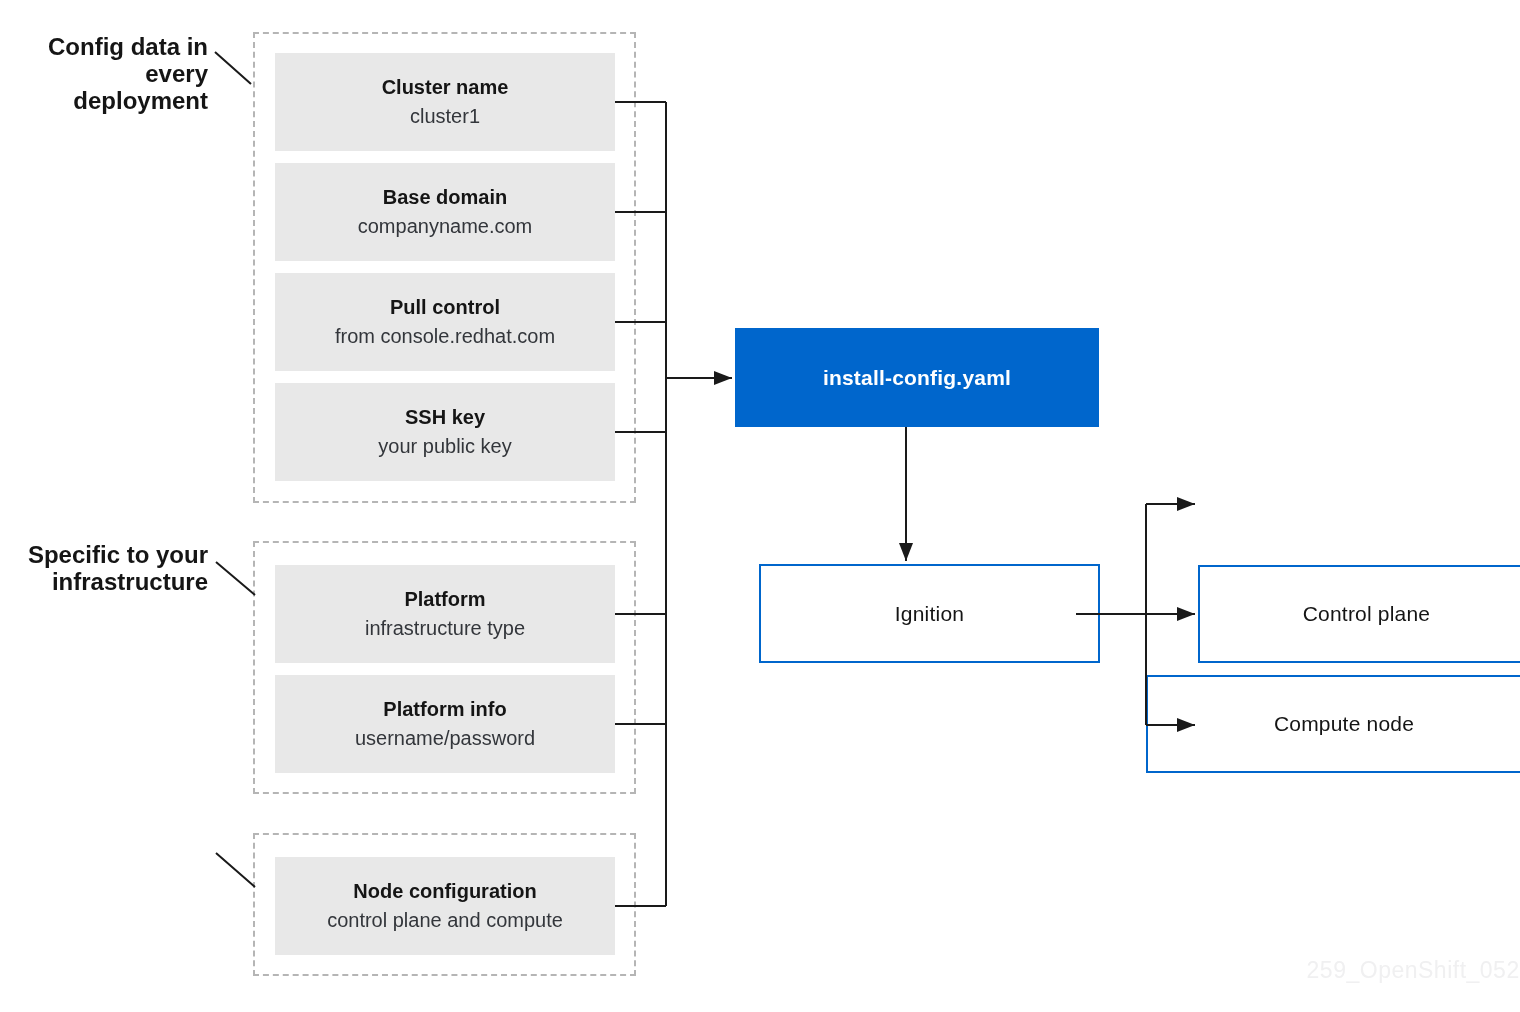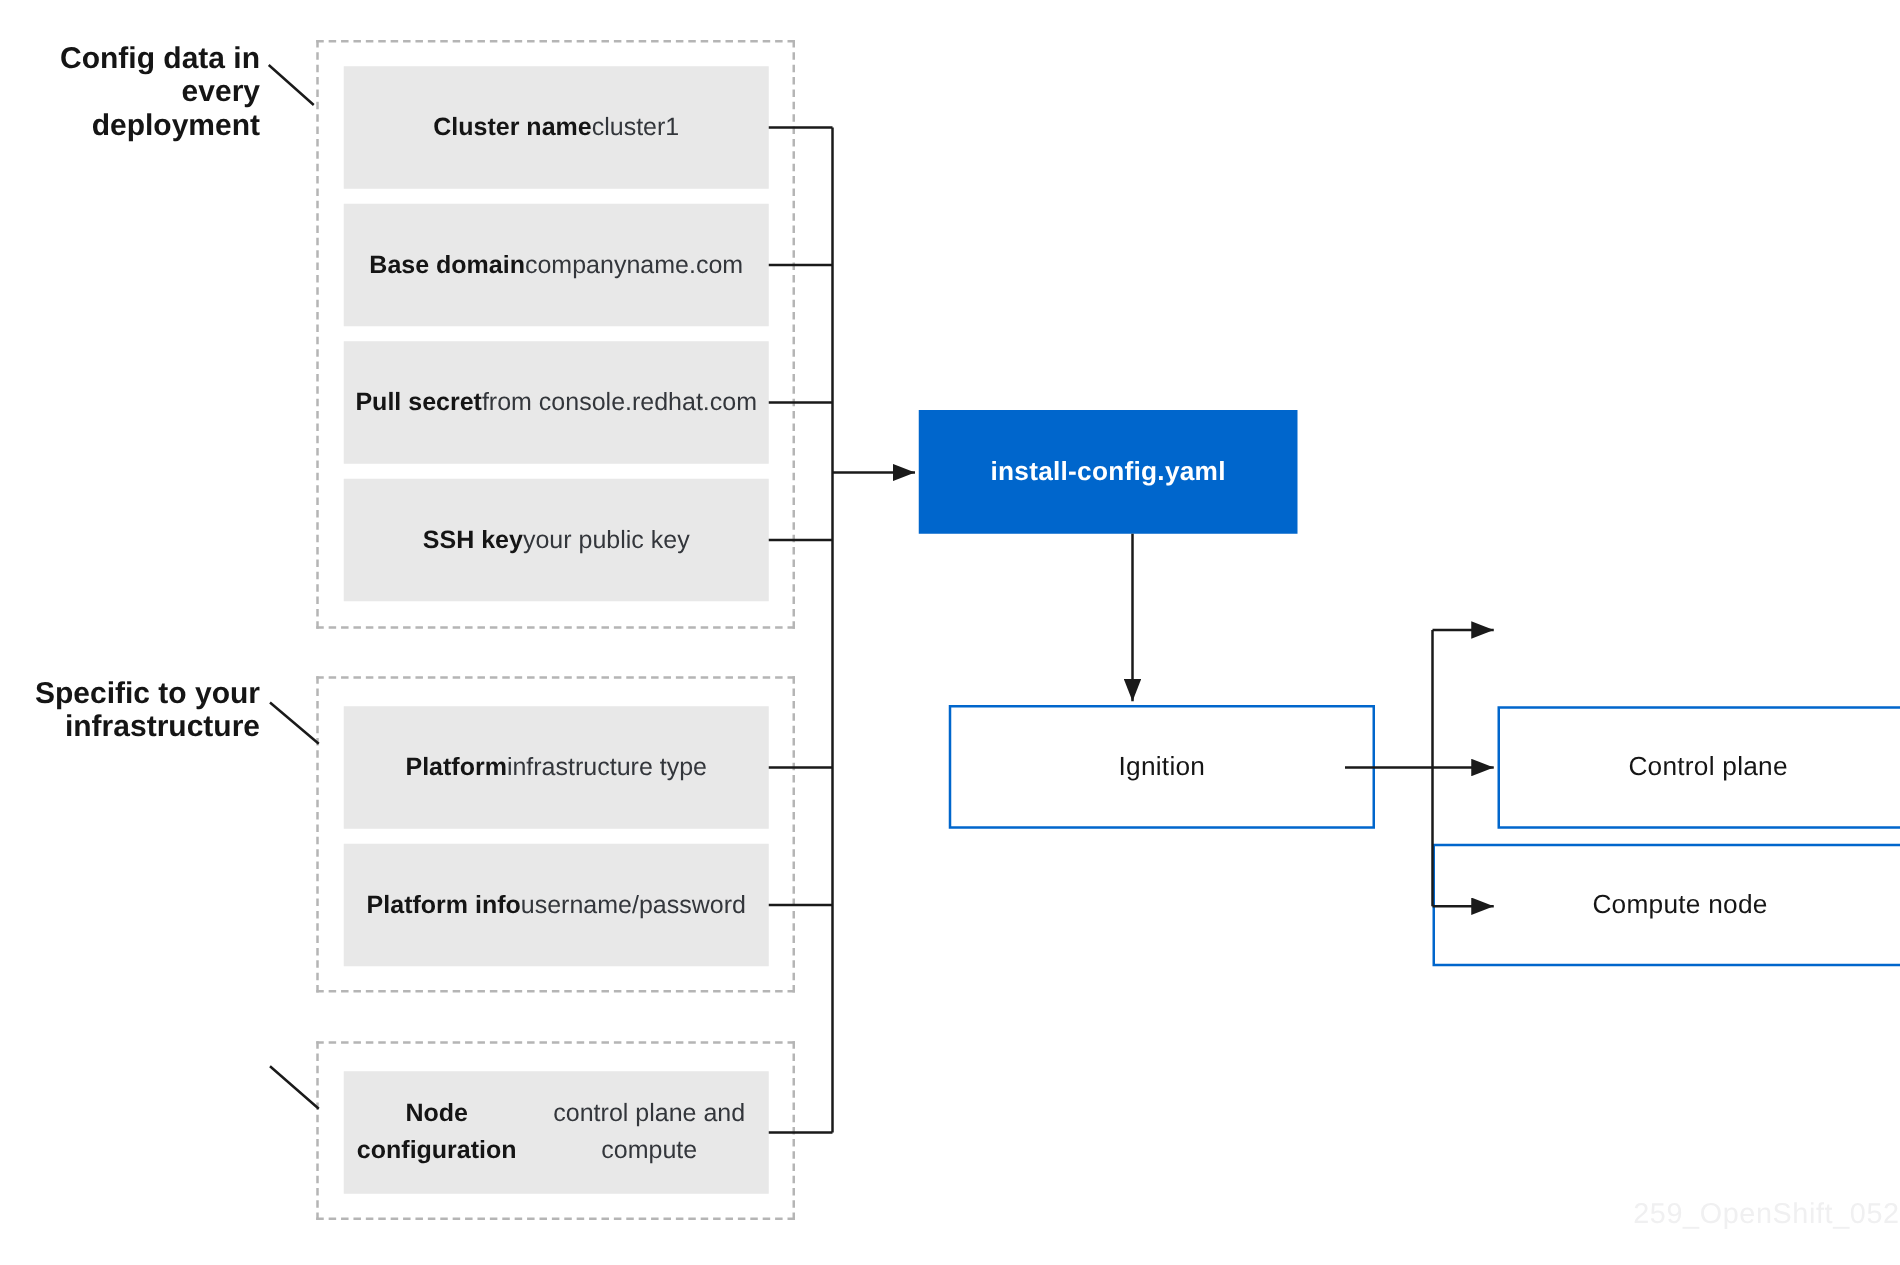--- a/index.html
+++ b/index.html
@@ -19,21 +19,21 @@
   
   .group {
     position:absolute; left:235px; width:383px;
     border:2px dashed var(--dashed_border,#b5b5b5); background:transparent;
   }
 
   
   .gbox {
     position:absolute; left:257px; width:340px; height:98px;
     background:var(--box_gray,#e8e8e8);
-    display:flex; flex-direction:row; align-items:center; justify-content:center;
+    display:flex; flex-direction:column; align-items:center; justify-content:center;
     text-align:center;
   }
   .gbox .title { font-size:20px; line-height:29px; font-weight:700; color:#151515; }
   .gbox .sub   { font-size:20px; line-height:29px; font-weight:400; color:#33363b;text-align:center; }
 
   
   .node {
     position:absolute; display:flex; align-items:center; justify-content:center;
     font-size:21px; letter-spacing:0.2px;
   }
@@ -76,41 +76,41 @@
 
   <div class="gbox" style="top:53px">
     <div class="title">Cluster name</div>
     <div class="sub">cluster1</div>
   </div>
   <div class="gbox" style="top:163px">
     <div class="title">Base domain</div>
     <div class="sub">companyname.com</div>
   </div>
   <div class="gbox" style="top:273px">
-    <div class="title">Pull secret</div>
+    <div class="title">Pull control</div>
     <div class="sub">from console.redhat.com</div>
   </div>
   <div class="gbox" style="top:383px">
     <div class="title">SSH key</div>
     <div class="sub">your public key</div>
   </div>
   <div class="gbox" style="top:565px">
     <div class="title">Platform</div>
     <div class="sub">infrastructure type</div>
   </div>
   <div class="gbox" style="top:675px">
     <div class="title">Platform info</div>
     <div class="sub">username/password</div>
   </div>
   <div class="gbox" style="top:857px">
     <div class="title">Node configuration</div>
     <div class="sub">control plane and compute</div>
   </div>
 
-  <div class="node node-blue-fill" style="left:717px;top:328px;width:303px;height:99px">install-config.yaml</div>
+  <div class="node node-blue-fill" style="left:717px;top:328px;width:364px;height:99px">install-config.yaml</div>
 
   <div class="node node-blue-outline" style="left:741px;top:564px;width:341px;height:99px">Ignition</div>
 
   <div class="node node-blue-outline" style="left:1180px;top:565px;width:337px;height:98px">Control plane</div>
   <div class="node node-blue-outline" style="left:1128px;top:675px;width:396px;height:98px">Compute node</div>
 
   <svg class="connectors" width="1520" height="1012" viewBox="0 0 1520 1012">
     <defs>
       <marker id="arrow" markerWidth="18" markerHeight="14" refX="18" refY="7" orient="auto" markerUnits="userSpaceOnUse">
         <path class="arrowhead" d="M0,0 L18,7 L0,14 Z"></path>

